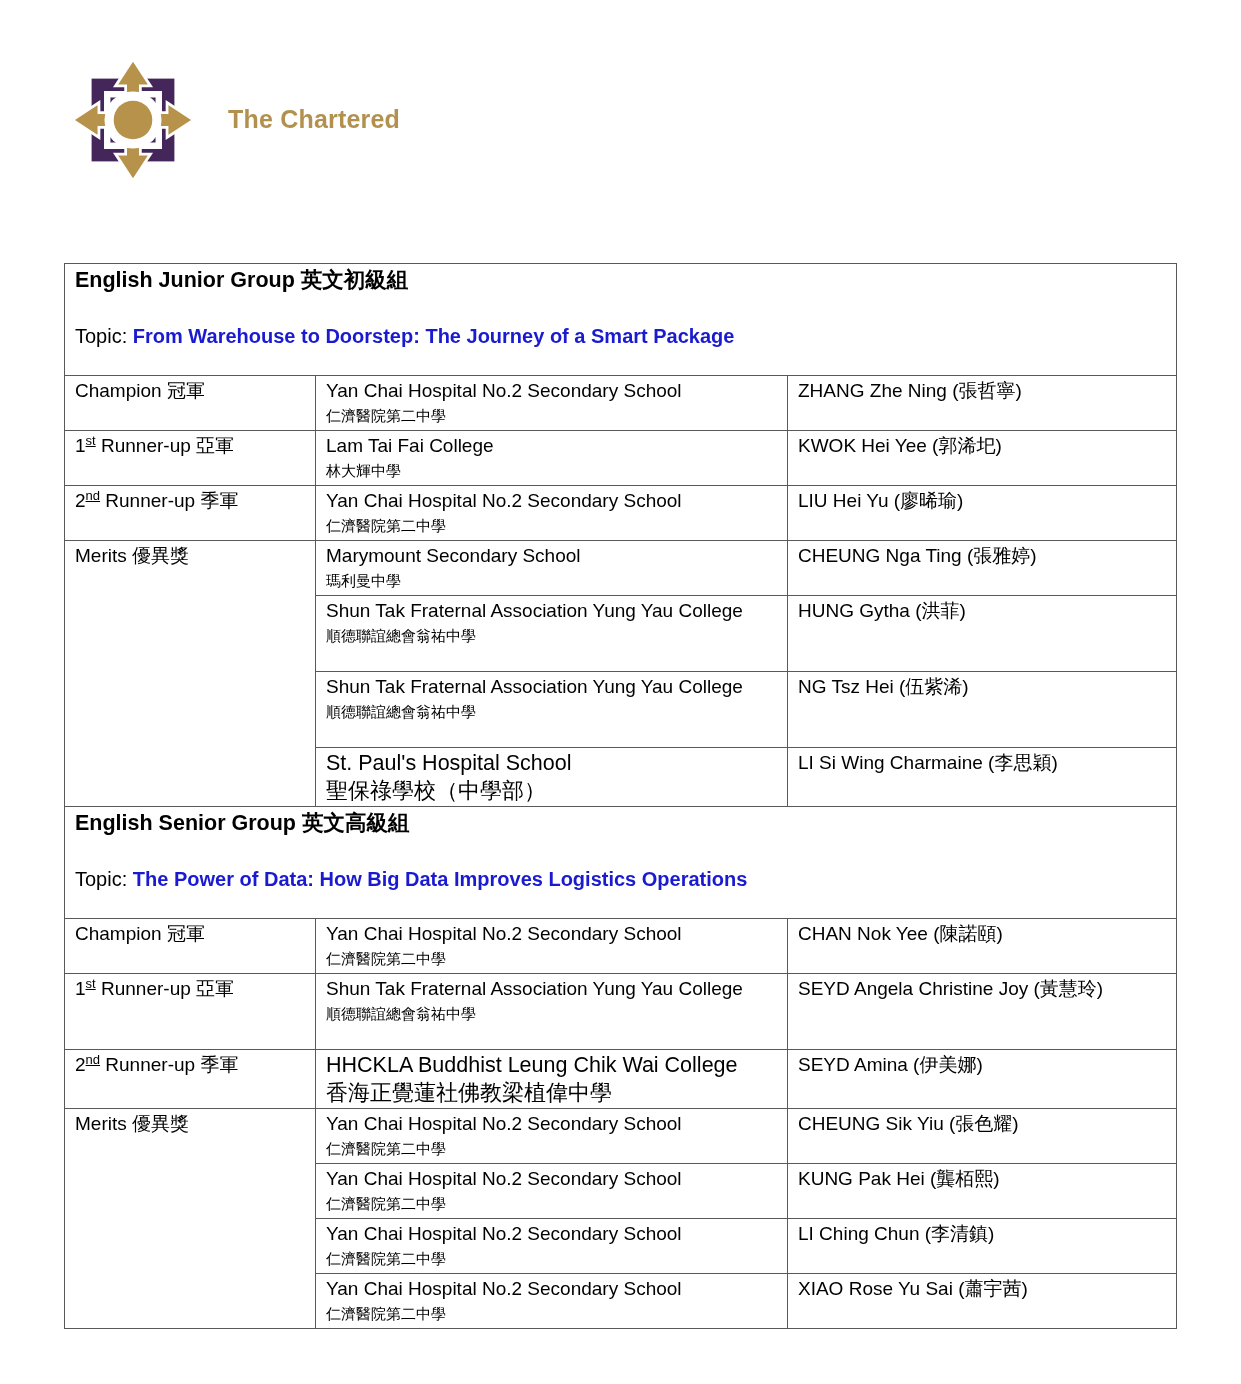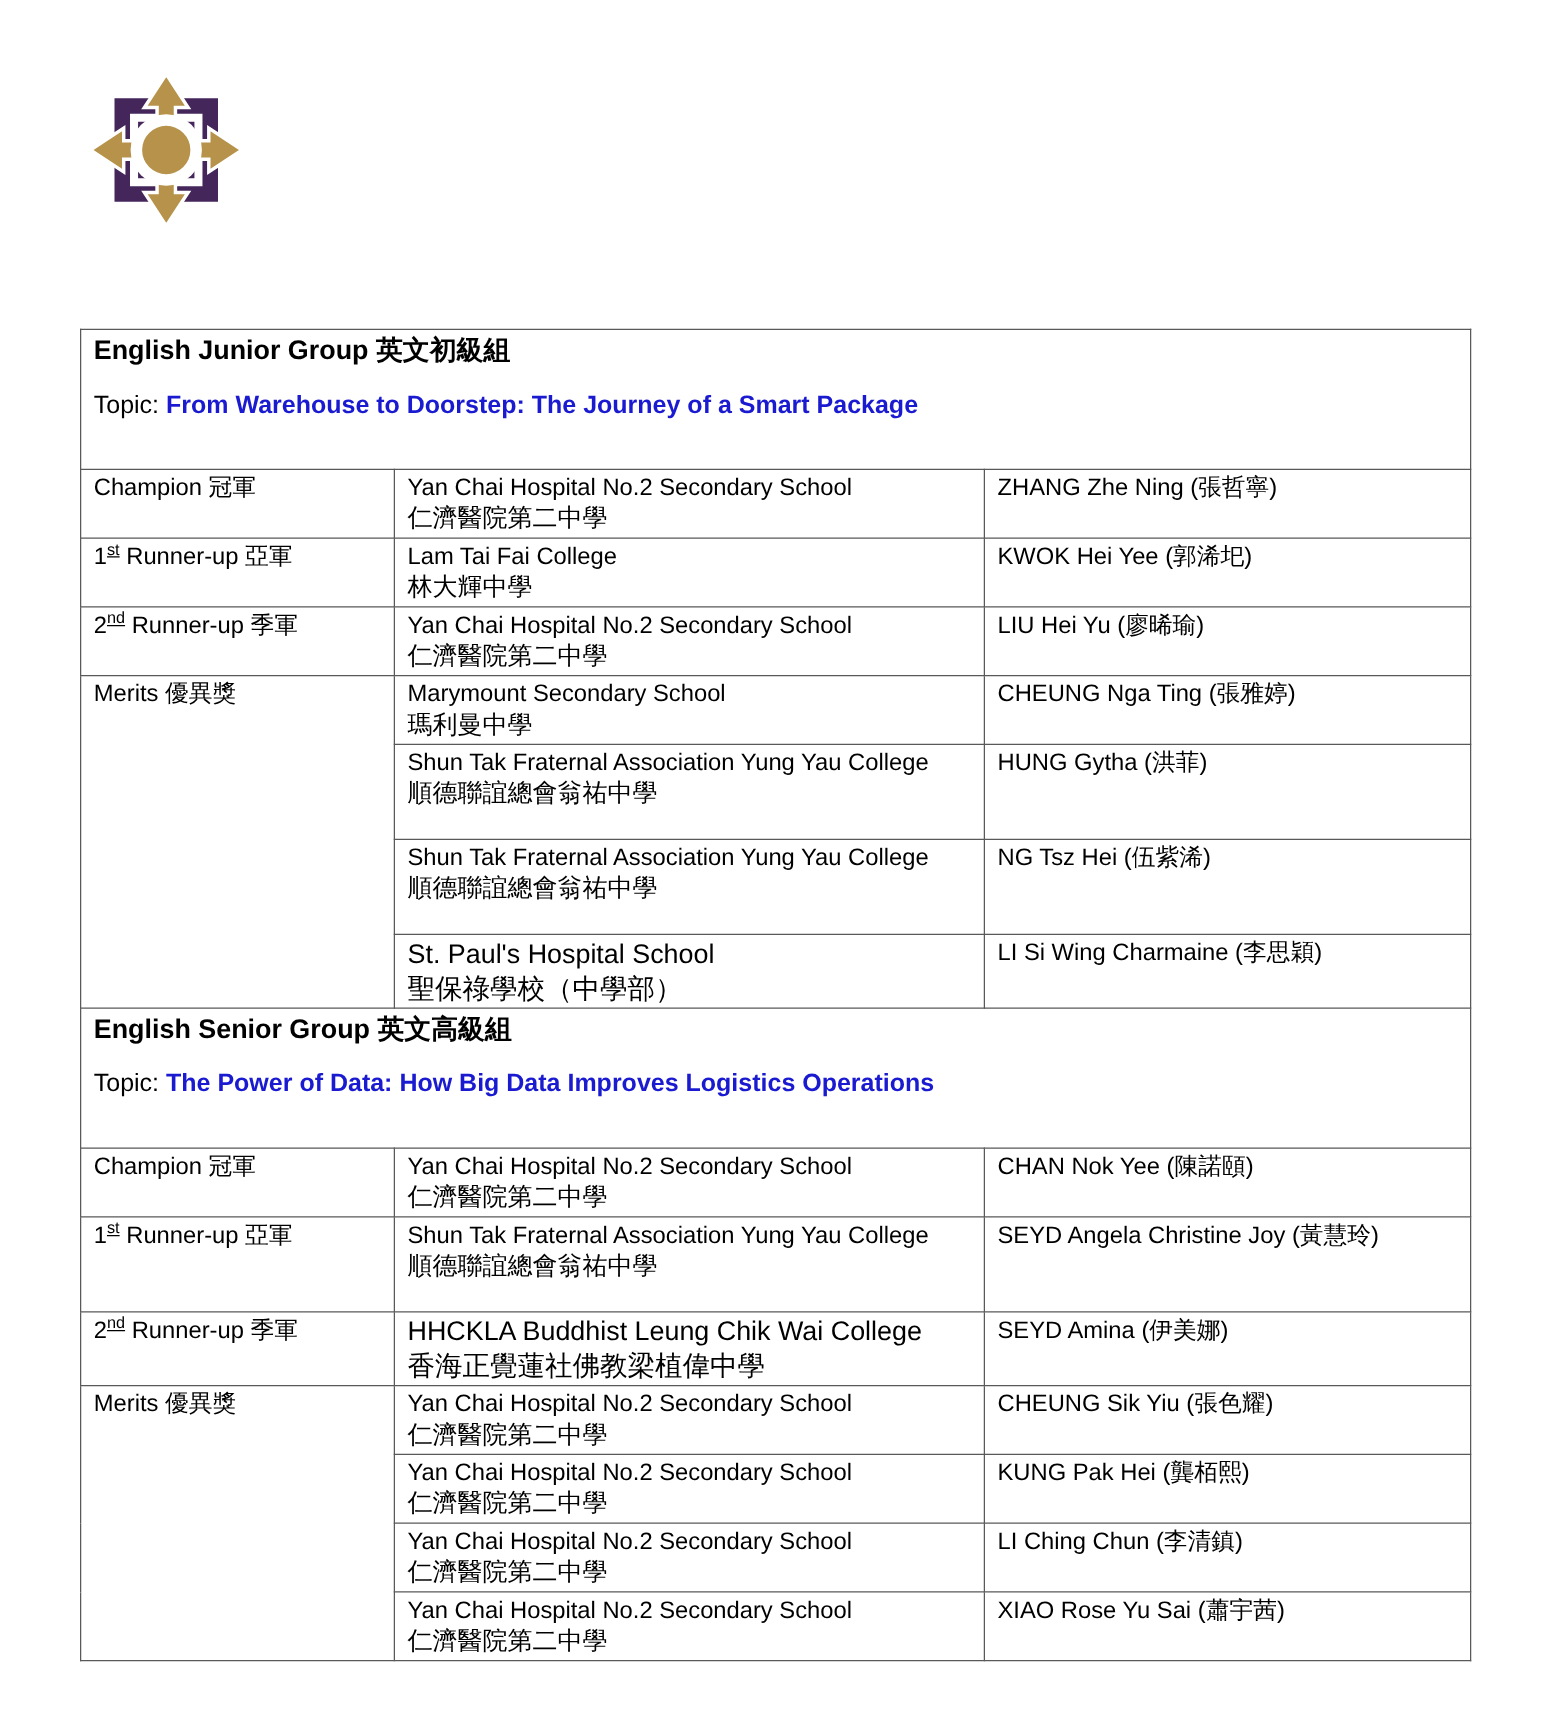--- a/index.html
+++ b/index.html
@@ -46,30 +46,30 @@
     padding: 2px 10px;
     font-size: 19px;
     line-height: 25px;
   }
   tr.h-sec  { height: 112px; }
   tr.h-2    { height: 54px; }
   tr.h-3    { height: 76px; }
 
   td.section-cell { padding: 7px 12px; }
   .sec-title { font-weight: 700; font-size: 21.5px; line-height: 28px; }
-  .topic-line { margin-top: 18px; font-size: 20px; }
+  .topic-line { margin-top: 30px; font-size: 20px; }
   .topic-label { color: #000; font-weight: 400; }
   .topic-text { color: #1a1ad1; font-weight: 700; }
 
   td.award-cell { font-size: 20px; padding-top: 4px; }
   td.award-cell sup { font-size: 13px; line-height: 0; text-decoration: underline; }
   td.merits-cell { vertical-align: middle; font-size: 20px; }
 
   td.school-cell .en { font-size: 19px; }
-  td.school-cell .zh { font-size: 20px; }
+  td.school-cell .zh { font-size: 15px; }
   td.school-cell.lg .en { font-size: 21.5px; line-height: 27px; }
   td.school-cell.lg .zh { font-size: 22px; line-height: 27px; }
 
   td.name-cell { font-size: 19px; padding-top: 4px; }
 </style>
 </head>
 <body>
 
 <div class="page">
 
@@ -87,20 +87,21 @@
         <path d="M 67 75 L 67 38 L 56 38 L 75 9 L 94 38 L 83 38 L 83 75 Z"></path>
         <path d="M 67 75 L 67 38 L 56 38 L 75 9 L 94 38 L 83 38 L 83 75 Z" transform="rotate(90 75 75)"></path>
         <path d="M 67 75 L 67 38 L 56 38 L 75 9 L 94 38 L 83 38 L 83 75 Z" transform="rotate(180 75 75)"></path>
         <path d="M 67 75 L 67 38 L 56 38 L 75 9 L 94 38 L 83 38 L 83 75 Z" transform="rotate(270 75 75)"></path>
       </g>
 
       <circle cx="75" cy="75" r="31" fill="#ffffff"></circle>
       <circle cx="75" cy="75" r="21" fill="#B6924B"></circle>
     </svg>
     <div class="logo-text">
+      <div>The Chartered</div>
     </div>
   </div>
 
   <table class="results">
     <colgroup>
       <col style="width:251px">
       <col style="width:472px">
       <col style="width:389px">
     </colgroup>
     <tbody>

